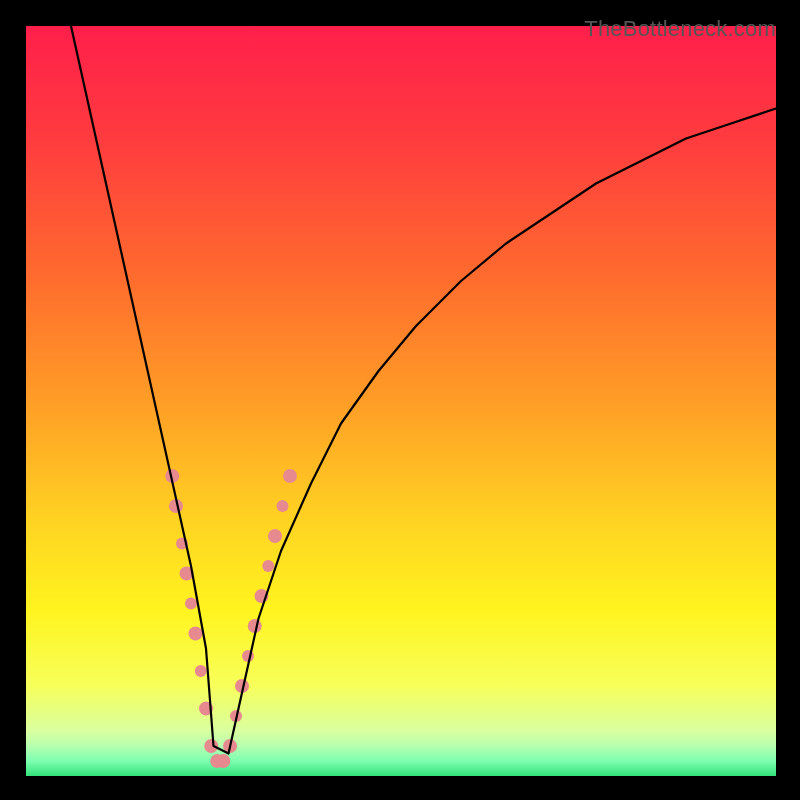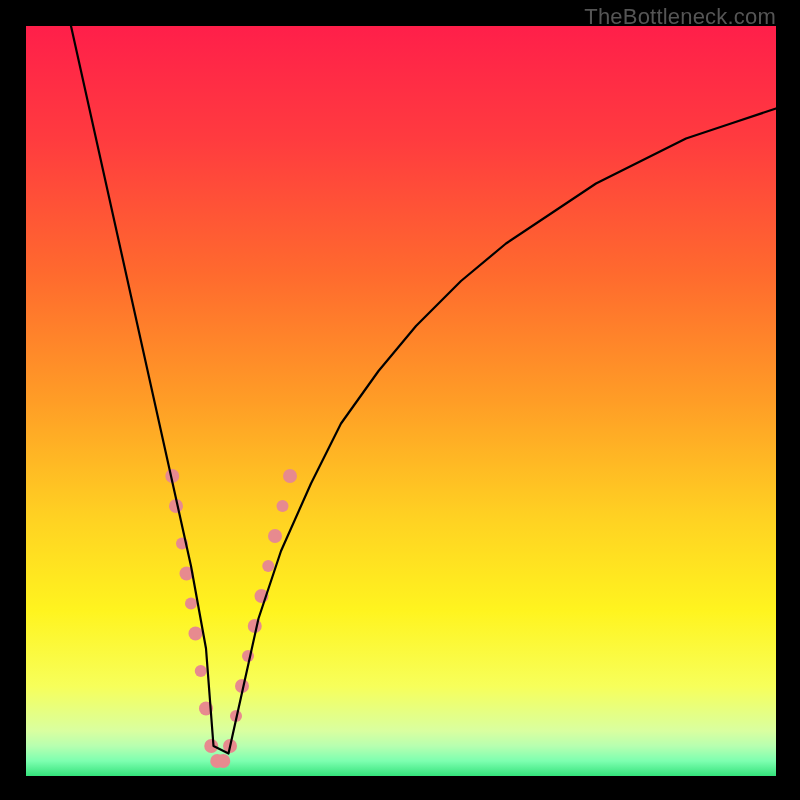--- a/index.html
+++ b/index.html
@@ -74,14 +74,14 @@
         <circle cx="222.00000000000003" cy="630" r="6" fill="#e78a8f"></circle>
         <circle cx="228.75" cy="600" r="7" fill="#e78a8f"></circle>
         <circle cx="235.5" cy="570" r="7" fill="#e78a8f"></circle>
         <circle cx="242.24999999999997" cy="540" r="6" fill="#e78a8f"></circle>
         <circle cx="249" cy="510" r="7" fill="#e78a8f"></circle>
         <circle cx="256.5" cy="480" r="6" fill="#e78a8f"></circle>
         <circle cx="264" cy="450" r="7" fill="#e78a8f"></circle>
         <path d="M 45 0 L 60 67.5 L 75 135 L 90 202.5 L 105.00000000000001 270 L 120 337.49999999999994 L 135 405 L 150 472.5 L 165 540 L 180 622.5 L 187.5 720 L 202.5 727.5 L 217.49999999999997 660 L 232.5 592.5 L 255.00000000000003 525 L 285 457.5 L 315 397.5 L 352.5 345 L 390 300 L 434.99999999999994 255 L 480 217.5 L 525 187.5 L 570 157.5 L 615 135 L 660 112.5 L 705 97.5 L 750 82.5" fill="none" stroke="#000" stroke-width="2.2" stroke-linecap="round" stroke-linejoin="round"></path>
       </svg>
   </div>
-  <div class="watermark" id="watermark" style="right: 24px; top: 4px; text-align: center;">TheBottleneck.com</div>
+  <div class="watermark" id="watermark" style="right: 24px; top: 16px; text-align: center;">TheBottleneck.com</div>
 </div>
 
 </body></html>

